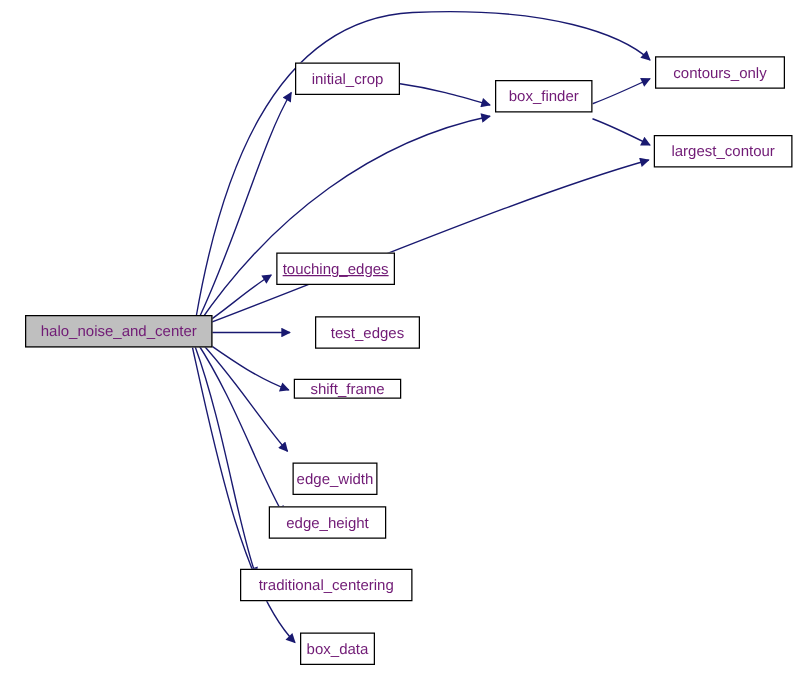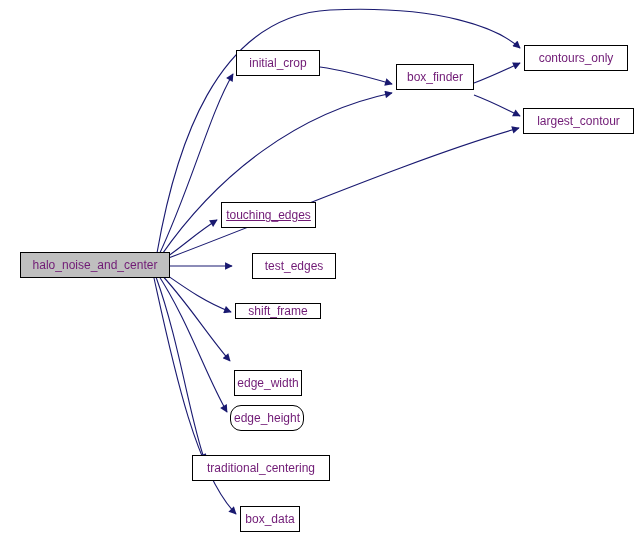--- a/index.html
+++ b/index.html
@@ -71,17 +71,17 @@
   <div id="node-layer">
       <div class="node node-highlight" style="left: 8px; top: 252px; width: 150px; height: 26px; border-color: rgb(0, 0, 0); margin-left: 12px;">halo_noise_and_center</div>
       <div class="node" style="left: 236px; top: 50px; width: 84px; height: 26px; border-color: rgb(0, 0, 0);">initial_crop</div>
       <div class="node" style="left: 396px; top: 64px; width: 78px; height: 26px; border-color: rgb(0, 0, 0);">box_finder</div>
       <div class="node" style="left: 524px; top: 45px; width: 104px; height: 26px; border-color: rgb(0, 0, 0);">contours_only</div>
       <div class="node" style="left: 523px; top: 108px; width: 111px; height: 26px; border-color: rgb(0, 0, 0);">largest_contour</div>
       <div class="node" style="left: 221px; top: 202px; width: 95px; height: 26px; border-color: rgb(0, 0, 0); text-decoration: underline;">touching_edges</div>
       <div class="node" style="left: 236px; top: 253px; width: 84px; height: 26px; border-color: rgb(0, 0, 0); margin-left: 16px;">test_edges</div>
       <div class="node" style="left: 235px; top: 303px; width: 86px; height: 16px; border-color: rgb(0, 0, 0);">shift_frame</div>
       <div class="node" style="left: 234px; top: 370px; width: 68px; height: 26px; border-color: rgb(0, 0, 0);">edge_width</div>
-      <div class="node" style="left: 230px; top: 405px; width: 74px; height: 26px; border-color: rgb(0, 0, 0); border-radius: 11px;">edge_height</div>
+      <div class="node" style="left: 215px; top: 405px; width: 94px; height: 26px; border-color: rgb(0, 0, 0);">edge_height</div>
       <div class="node" style="left: 192px; top: 455px; width: 138px; height: 26px; border-color: rgb(0, 0, 0);">traditional_centering</div>
       <div class="node" style="left: 240px; top: 506px; width: 60px; height: 26px; border-color: rgb(0, 0, 0);">box_data</div>
     </div>
 </div>
 
 </body></html>

